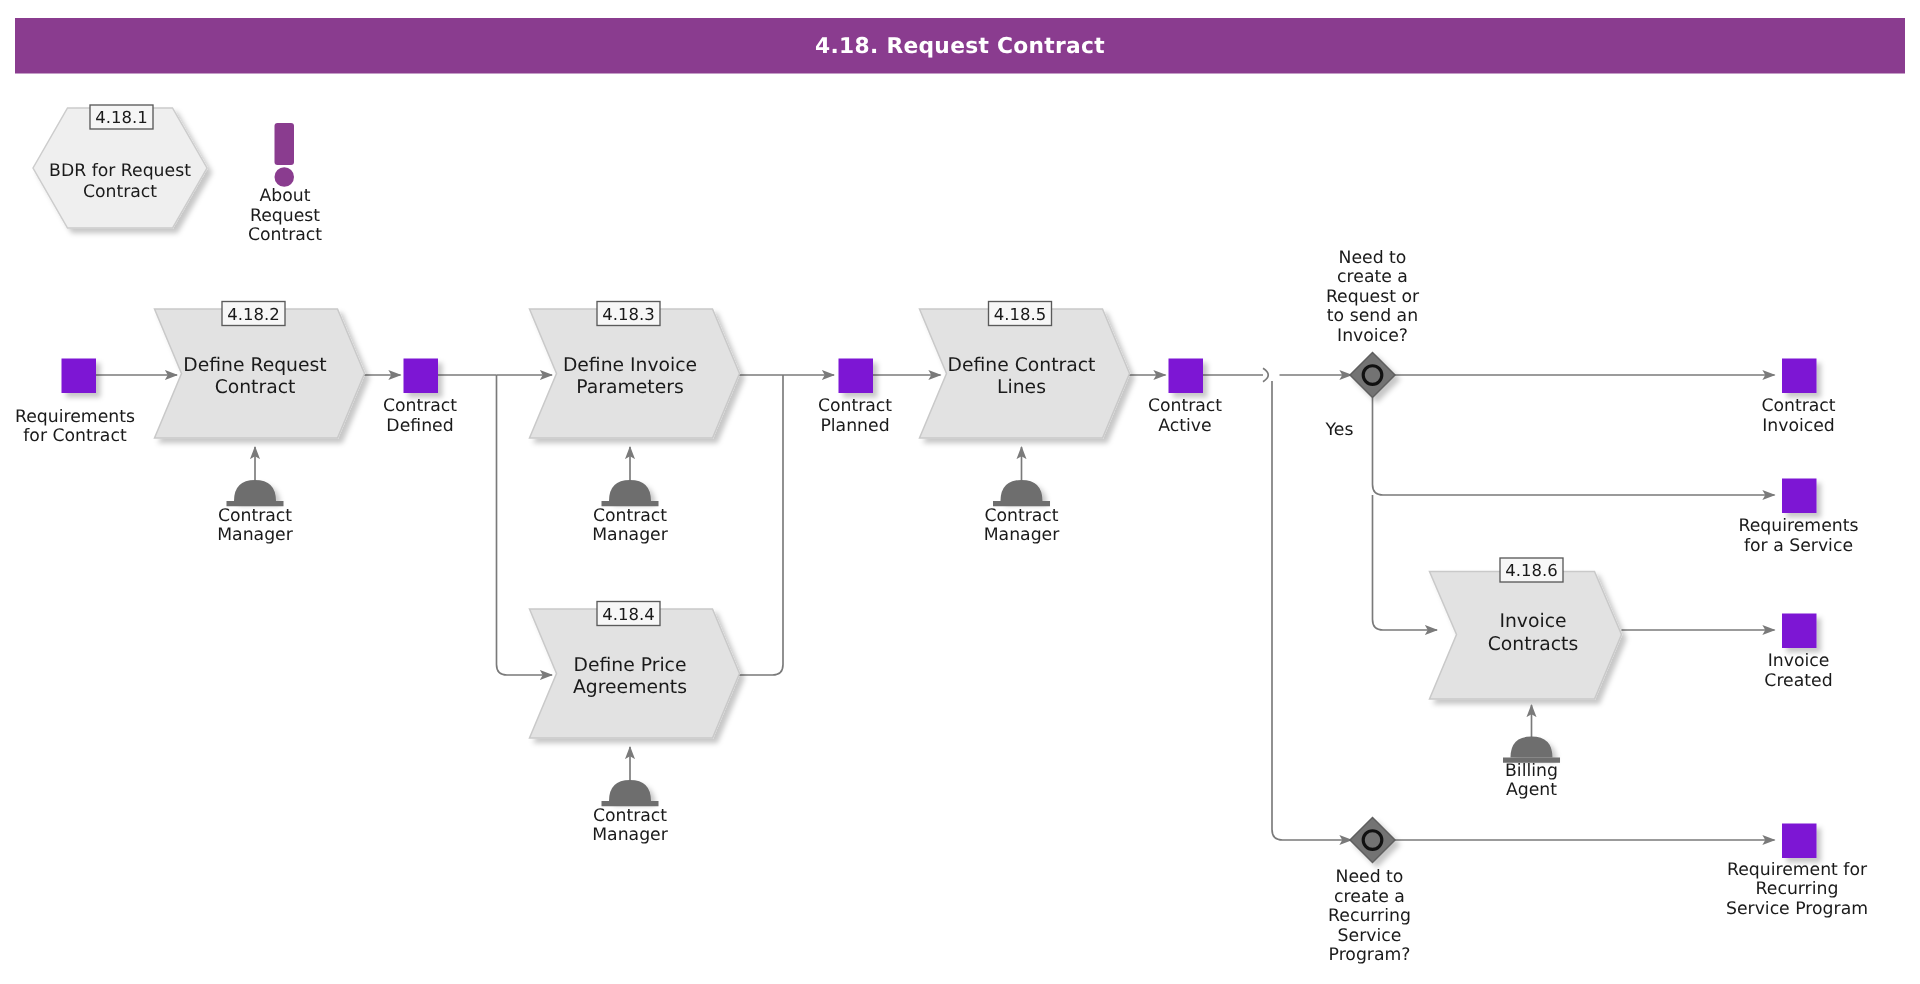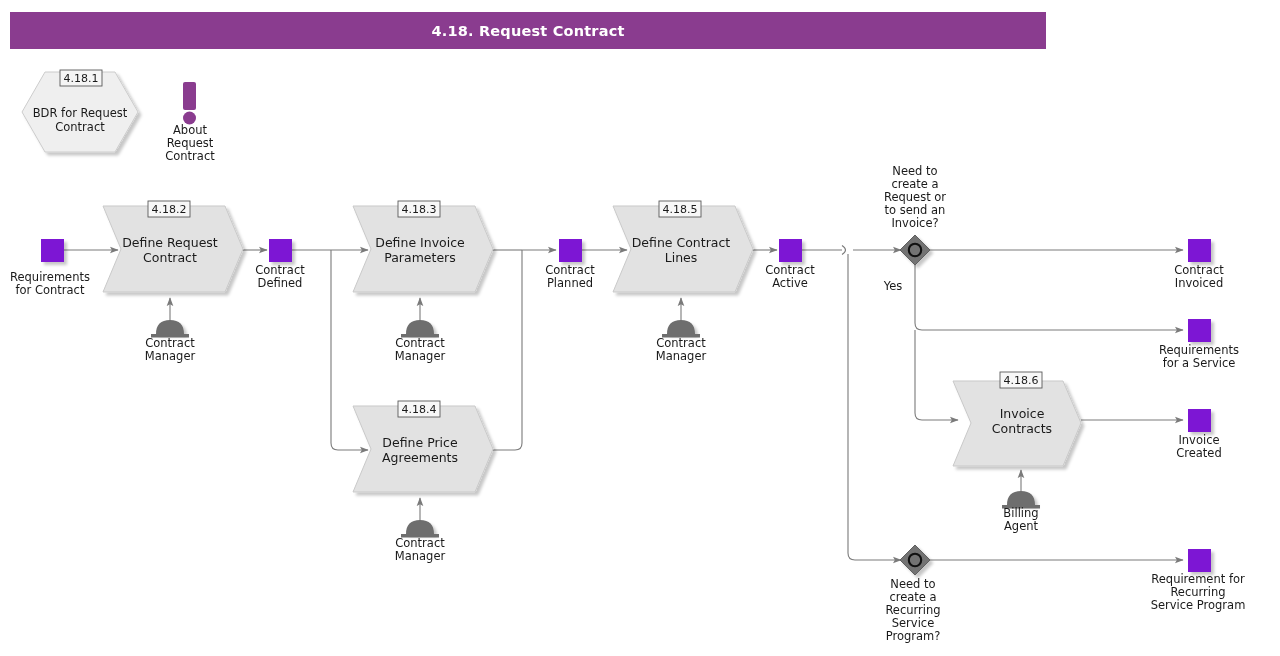--- a/index.html
+++ b/index.html
@@ -9,21 +9,21 @@
   body {
     width: 1280px; height: 656px;
     font-family: "DejaVu Sans", sans-serif;
     overflow: hidden;
     position: relative;
   }
   #canvas { position: absolute; left: 0; top: 0; }
   .title-bar {
     position: absolute;
     left: 10px; top: 12px;
-    width: 1036px; height: 37px;
+    width: 1260px; height: 37px;
     background: #8a3c8f;
     display: flex; align-items: center; justify-content: center;
   }
   .title-bar .t {
     color: #ffffff;
     font-family: "DejaVu Sans", sans-serif;
     font-size: 14.5px;
     font-weight: bold;
     letter-spacing: 0.2px;
   }

